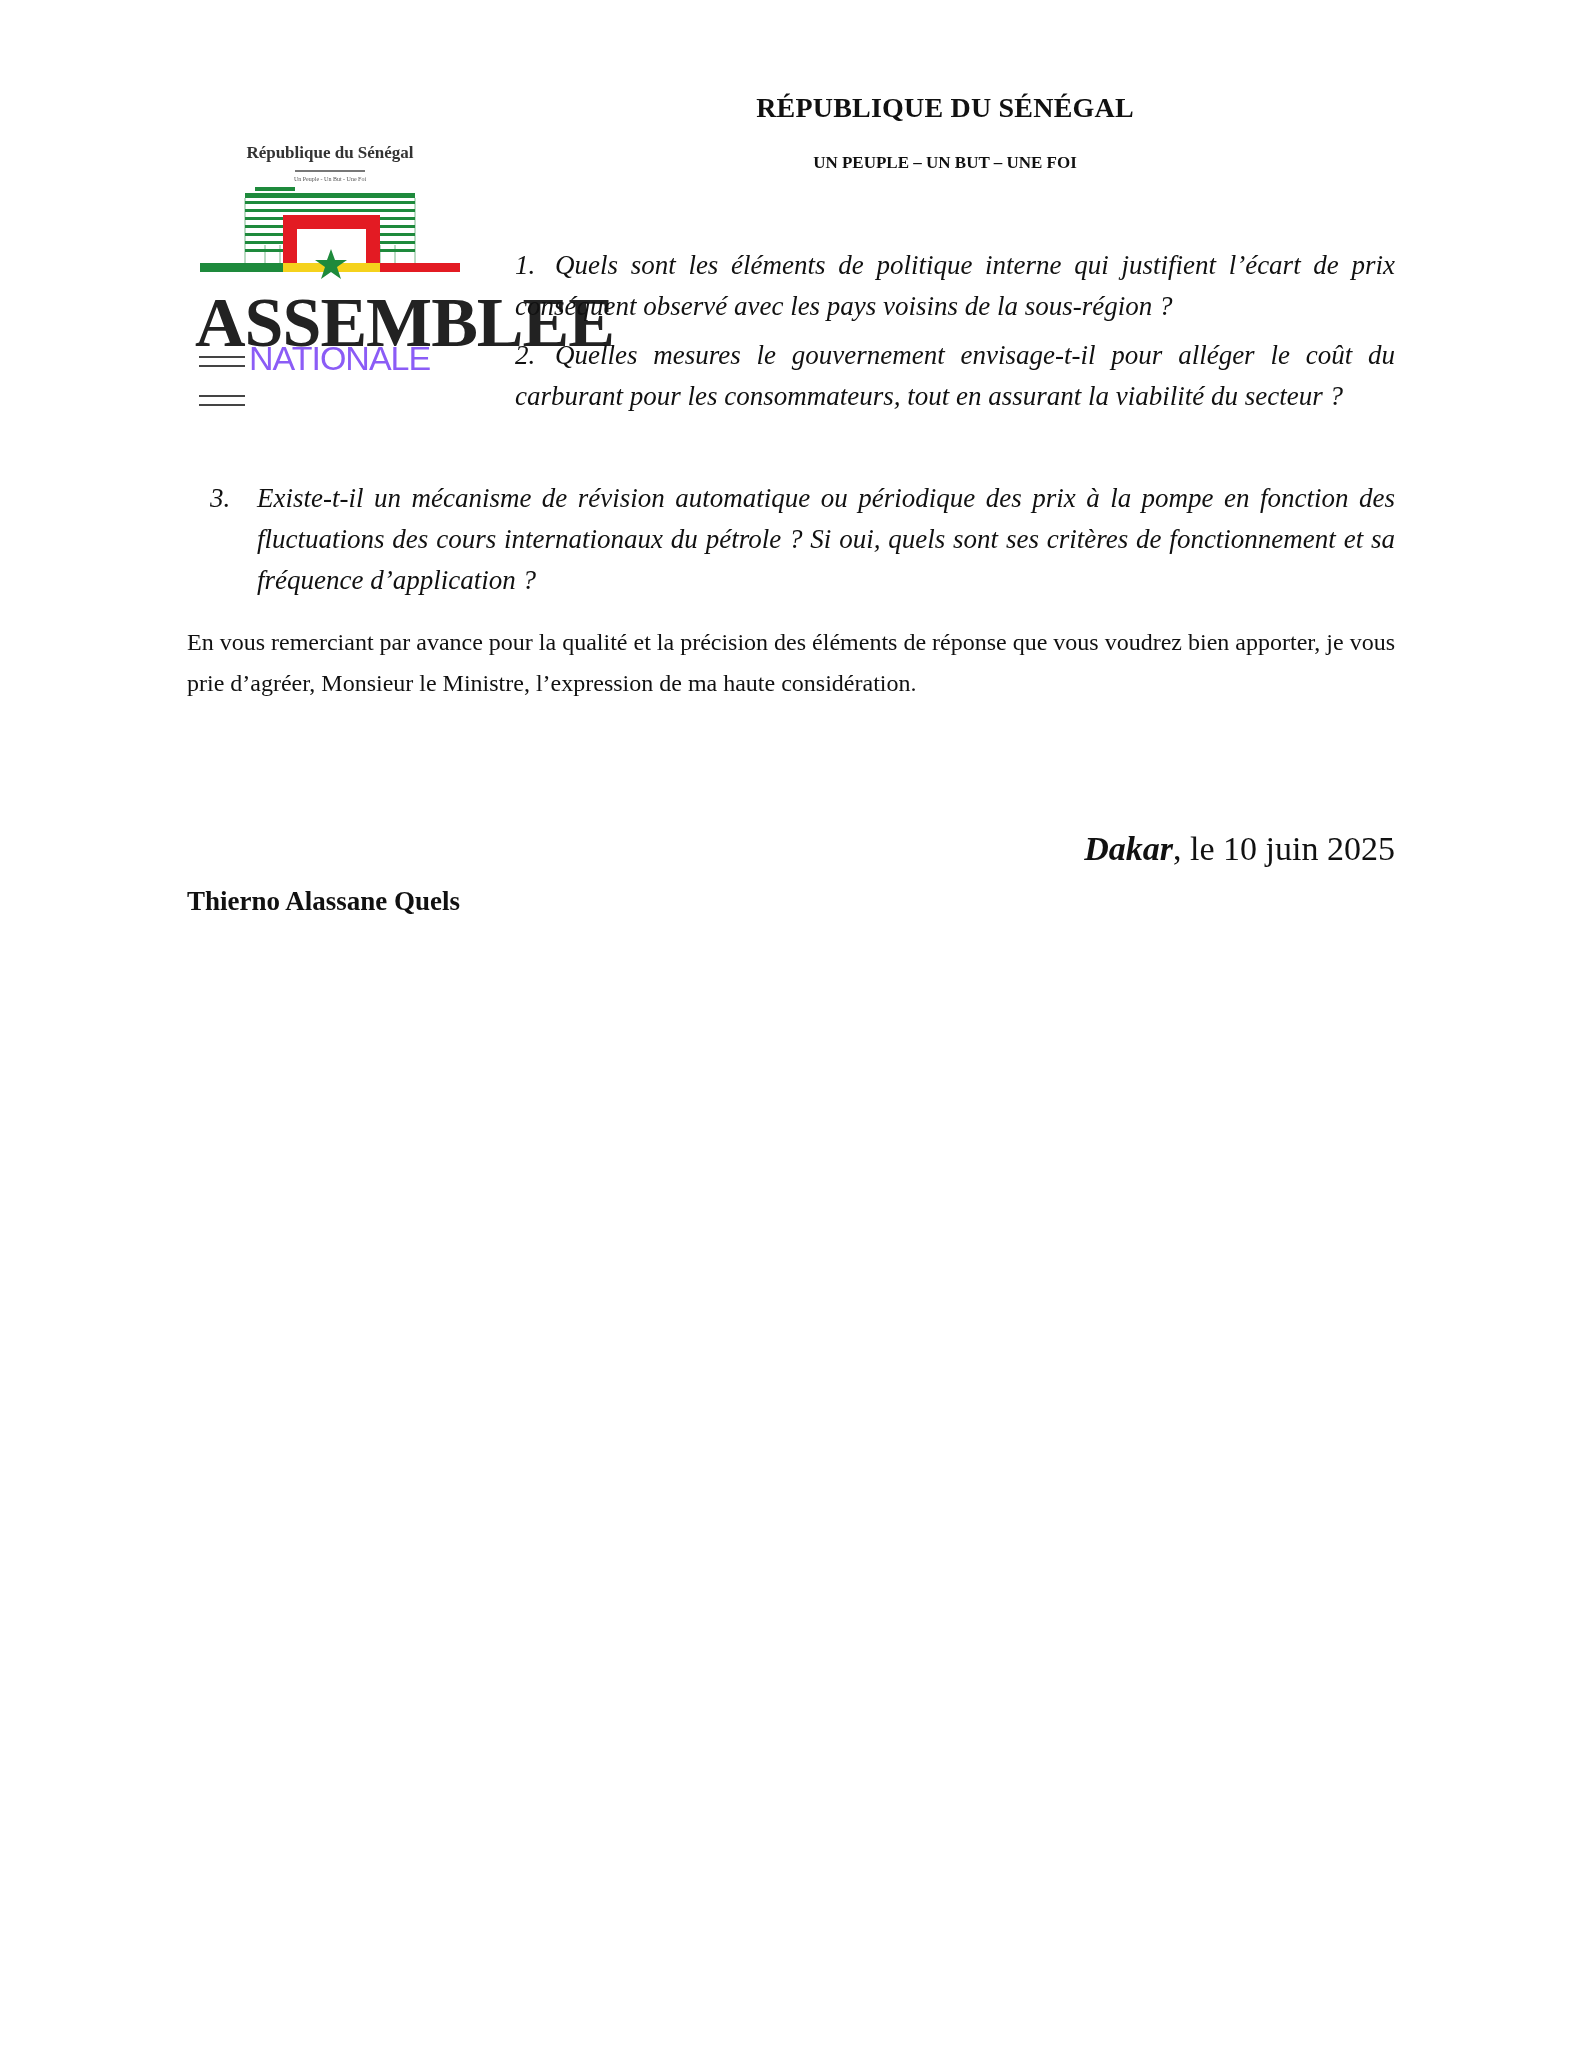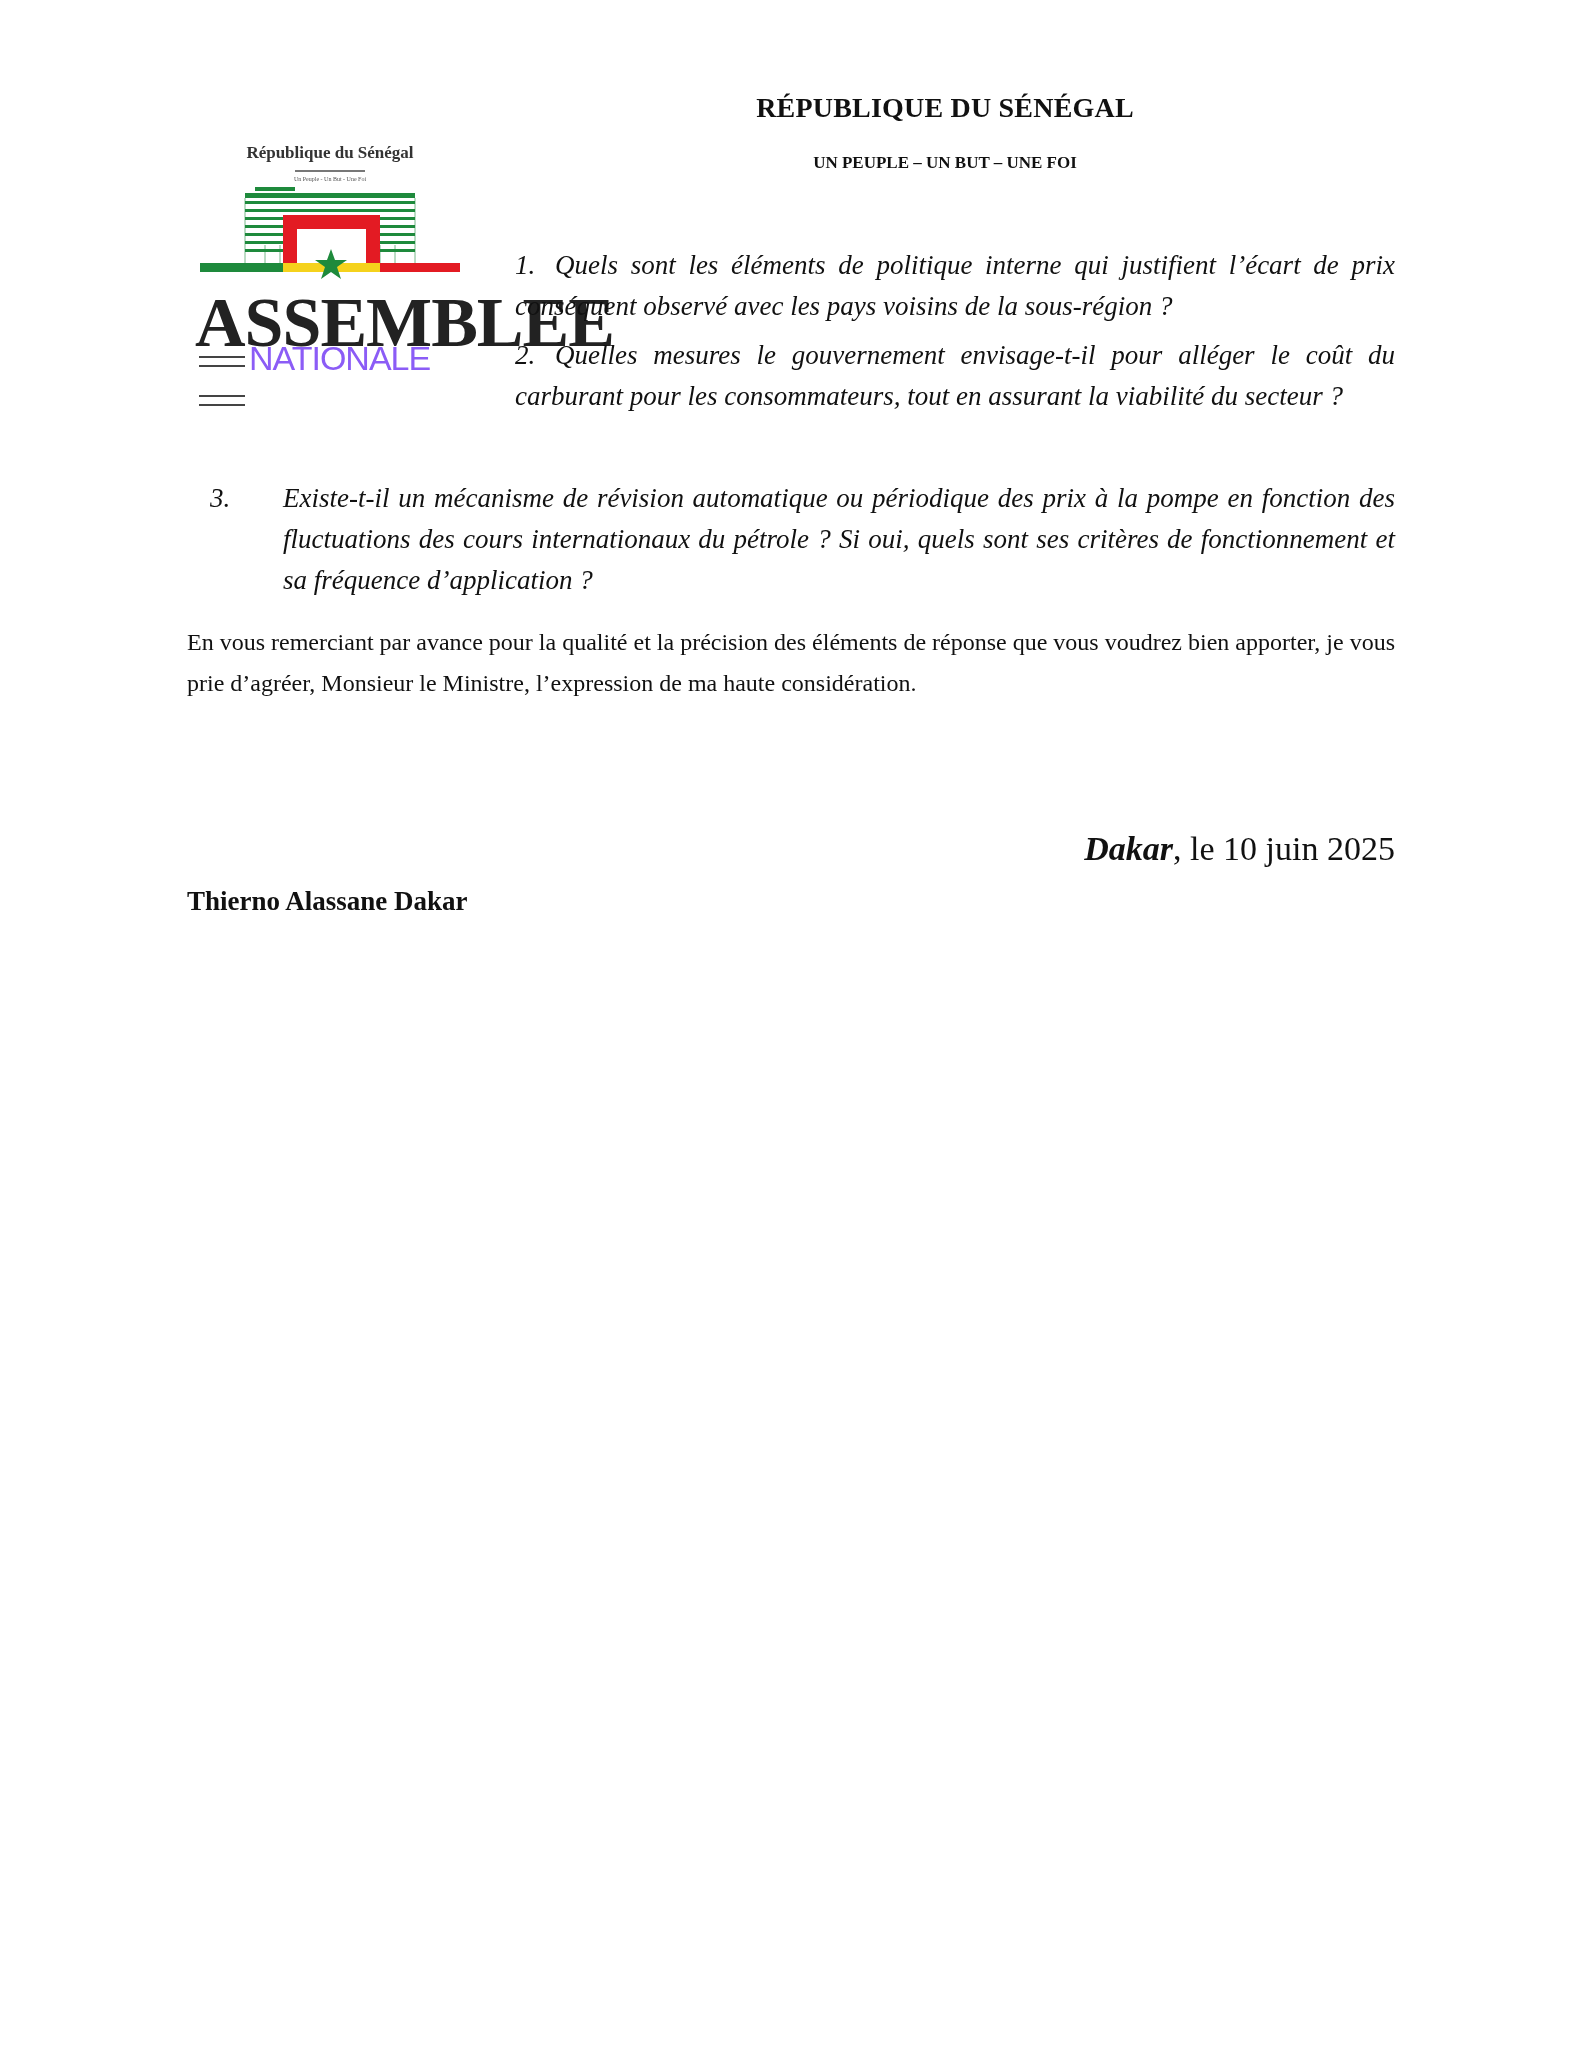--- a/index.html
+++ b/index.html
@@ -14,21 +14,21 @@
   .logo .mini { position: absolute; top: 33px; left: 0; width: 270px; text-align: center; font-size: 6px; color: #555; }
   .logo .assembly { position: absolute; top: 140px; left: 0; width: 270px; text-align: center; font-size: 70px; font-weight: bold; letter-spacing: -1px; color: #222; }
   .logo .nat { position: absolute; top: 196px; left: 0; width: 270px; text-align: left; font-family: "Liberation Sans", sans-serif; font-size: 34px; color: #8b5cf6; letter-spacing: -1px; }
   .logo .nat .bars { display: inline-block; width: 46px; height: 7px; border-top: 2px solid #444; border-bottom: 2px solid #444; vertical-align: middle; margin: 0 4px; }
   .q { font-style: italic; font-size: 27px; line-height: 41px; text-align: justify; }
   .q .num { display: inline-block; width: 40px; }
   .q1 { left: 515px; top: 230px; width: 880px; margin-top: 15px; }
   .q2 { left: 515px; top: 335px; width: 880px; }
   .q3 { left: 210px; top: 478px; width: 1185px; }
   .q3 .num { position: absolute; left: 0; top: 0; }
-  .q3 .txt { display: block; margin-left: 73px; font-family: Liberation Serif, serif; }
+  .q3 .txt { display: block; margin-left: 47px; font-family: Liberation Serif, serif; }
   .para { left: 187px; top: 622px; width: 1208px; font-size: 24px; line-height: 41px; text-align: justify; }
   .date { left: 900px; width: 495px; top: 830px; text-align: right; font-size: 34px; }
   .date b { font-style: italic; }
   .sign { left: 187px; top: 886px; font-size: 27px; font-weight: bold; }
 </style>
 </head>
 <body>
 
 <div class="abs title">RÉPUBLIQUE DU SÉNÉGAL</div>
 <div class="abs motto">UN PEUPLE – UN BUT – UNE FOI</div>
@@ -80,13 +80,13 @@
 </div>
 <div class="abs q q3">
   <span class="num">3.</span>
   <span class="txt">Existe-t-il un mécanisme de révision automatique ou périodique des prix à la pompe en fonction des fluctuations des cours internationaux du pétrole ? Si oui, quels sont ses critères de fonctionnement et sa fréquence d’application ?</span>
 </div>
 
 <div class="abs para">En vous remerciant par avance pour la qualité et la précision des éléments de réponse que vous voudrez bien apporter, je vous prie d’agréer, Monsieur le Ministre, l’expression de ma haute considération.</div>
 
 <div class="abs date"><b>Dakar</b><span>, le 10 juin 2025</span></div>
 
-<div class="abs sign">Thierno Alassane Dakar</div>
+<div class="abs sign">Thierno Alassane Quels</div>
 
 </body></html>

